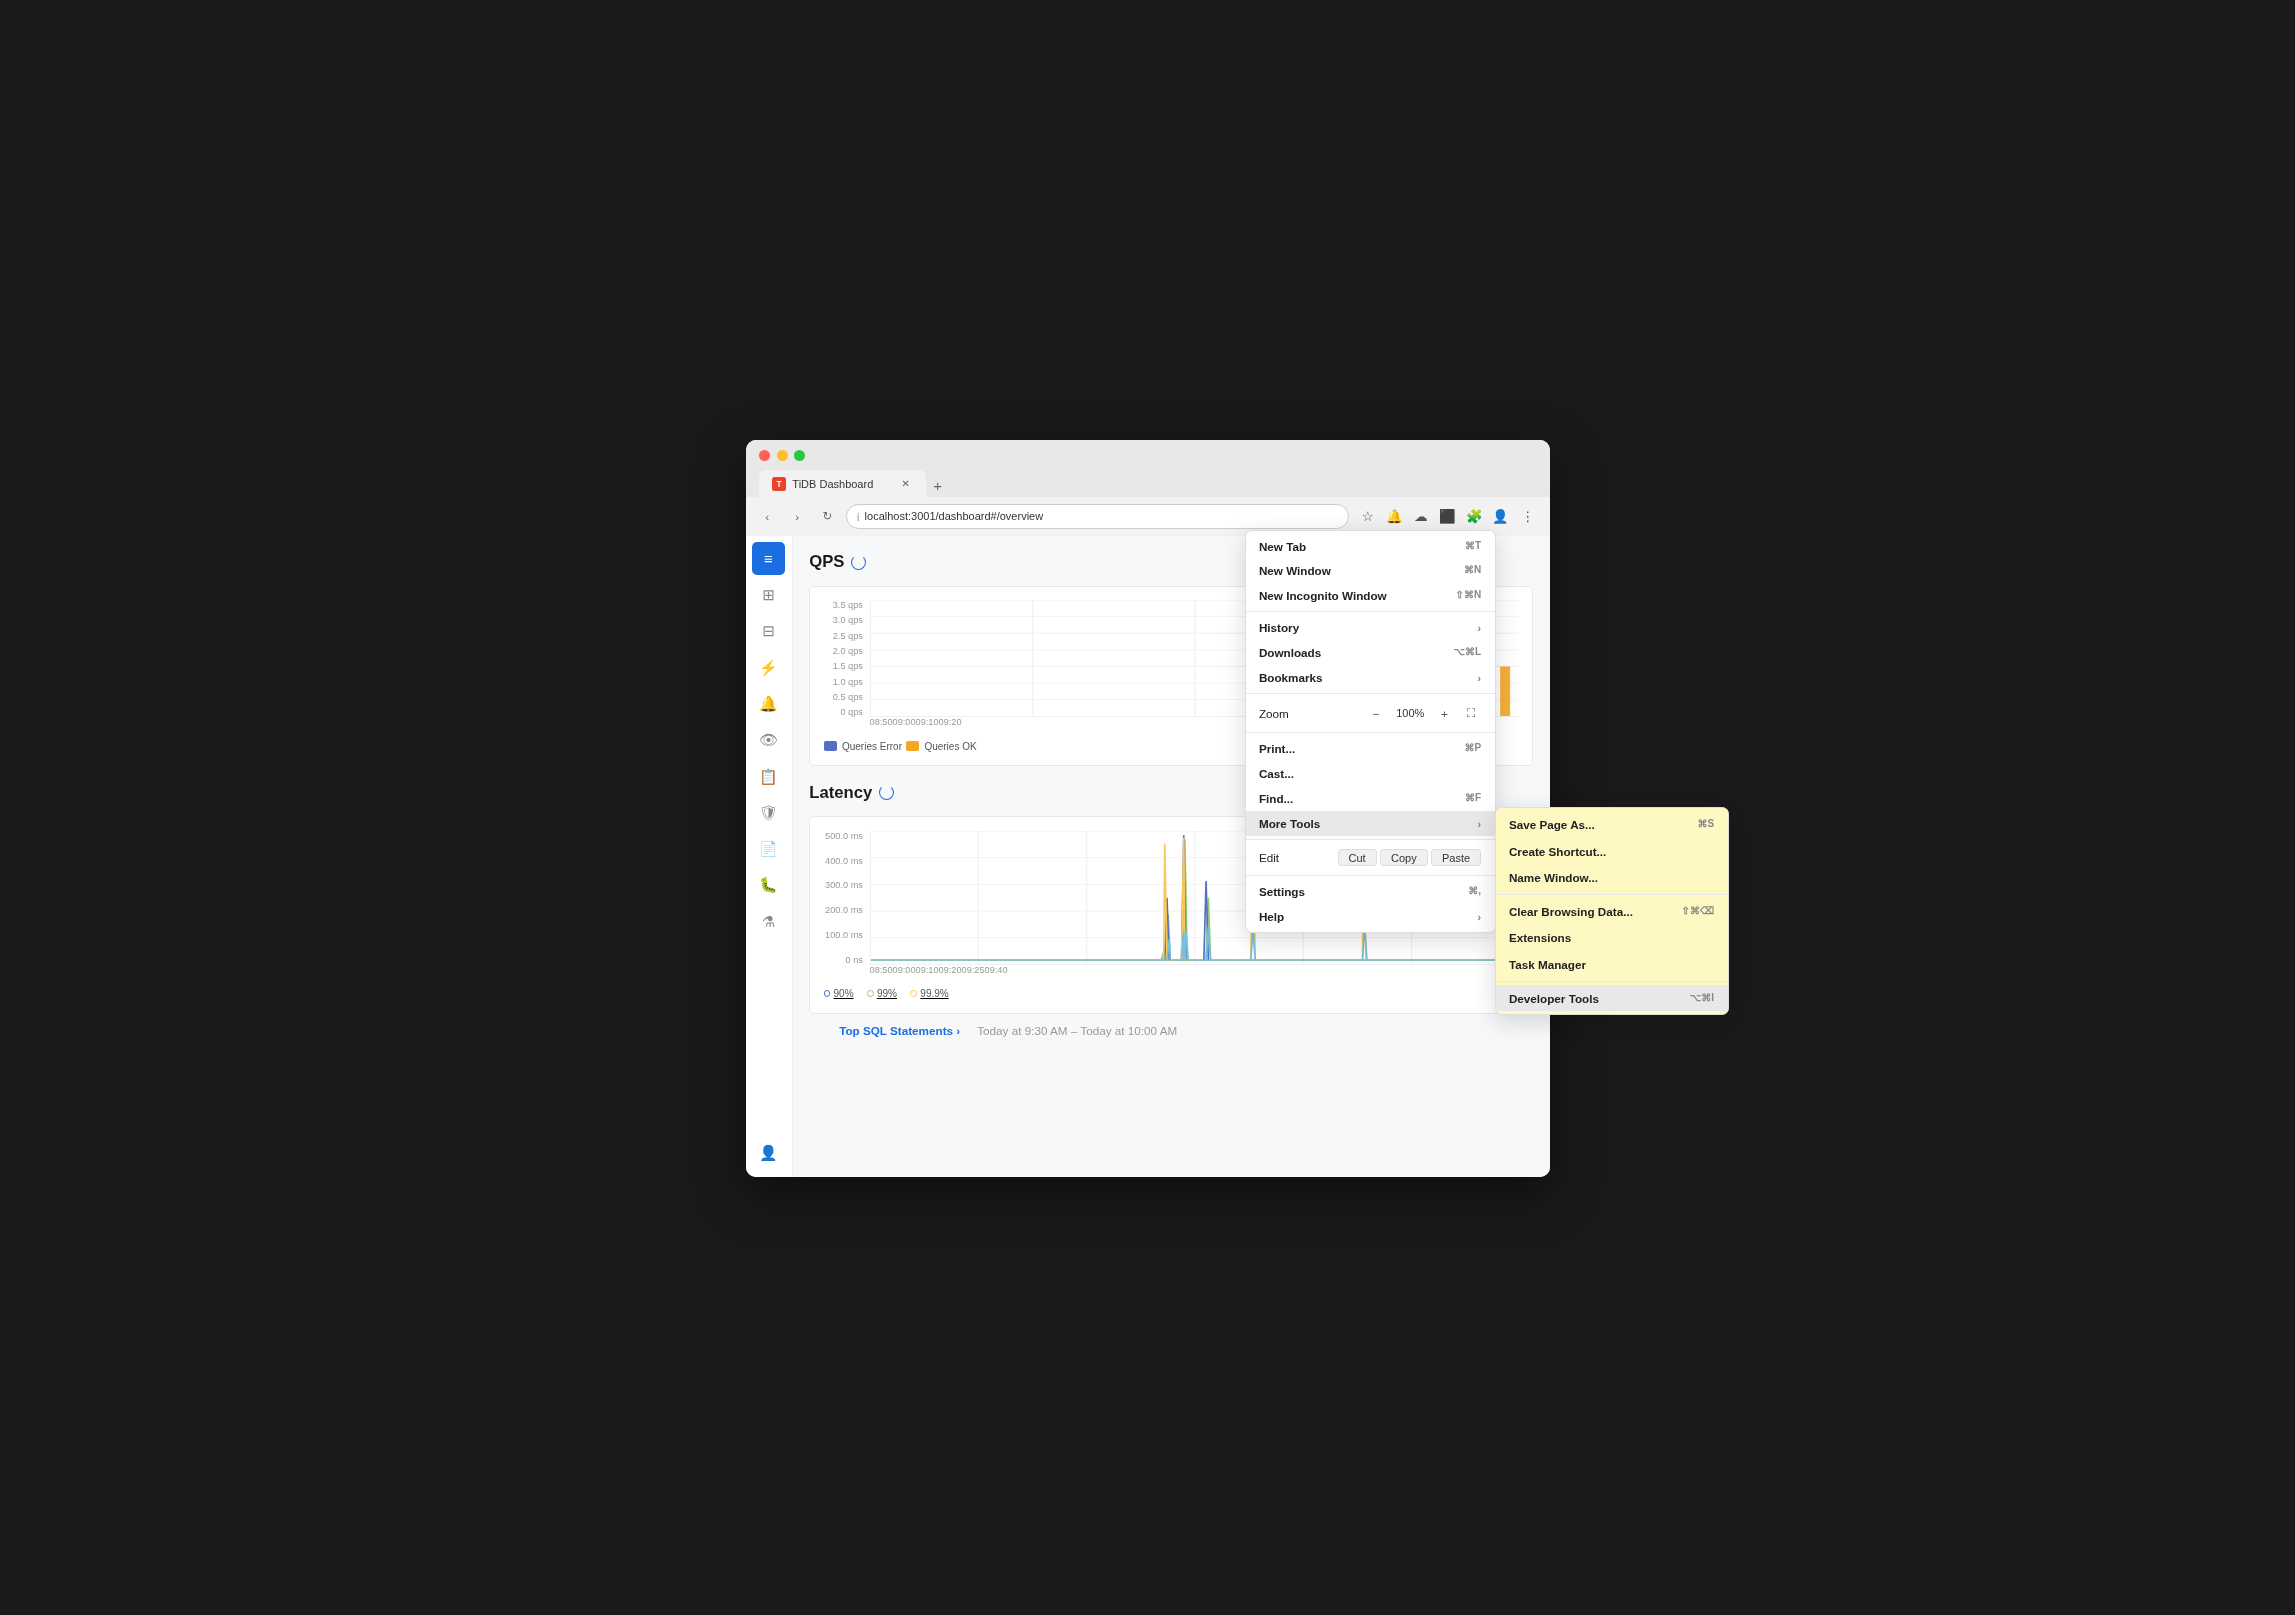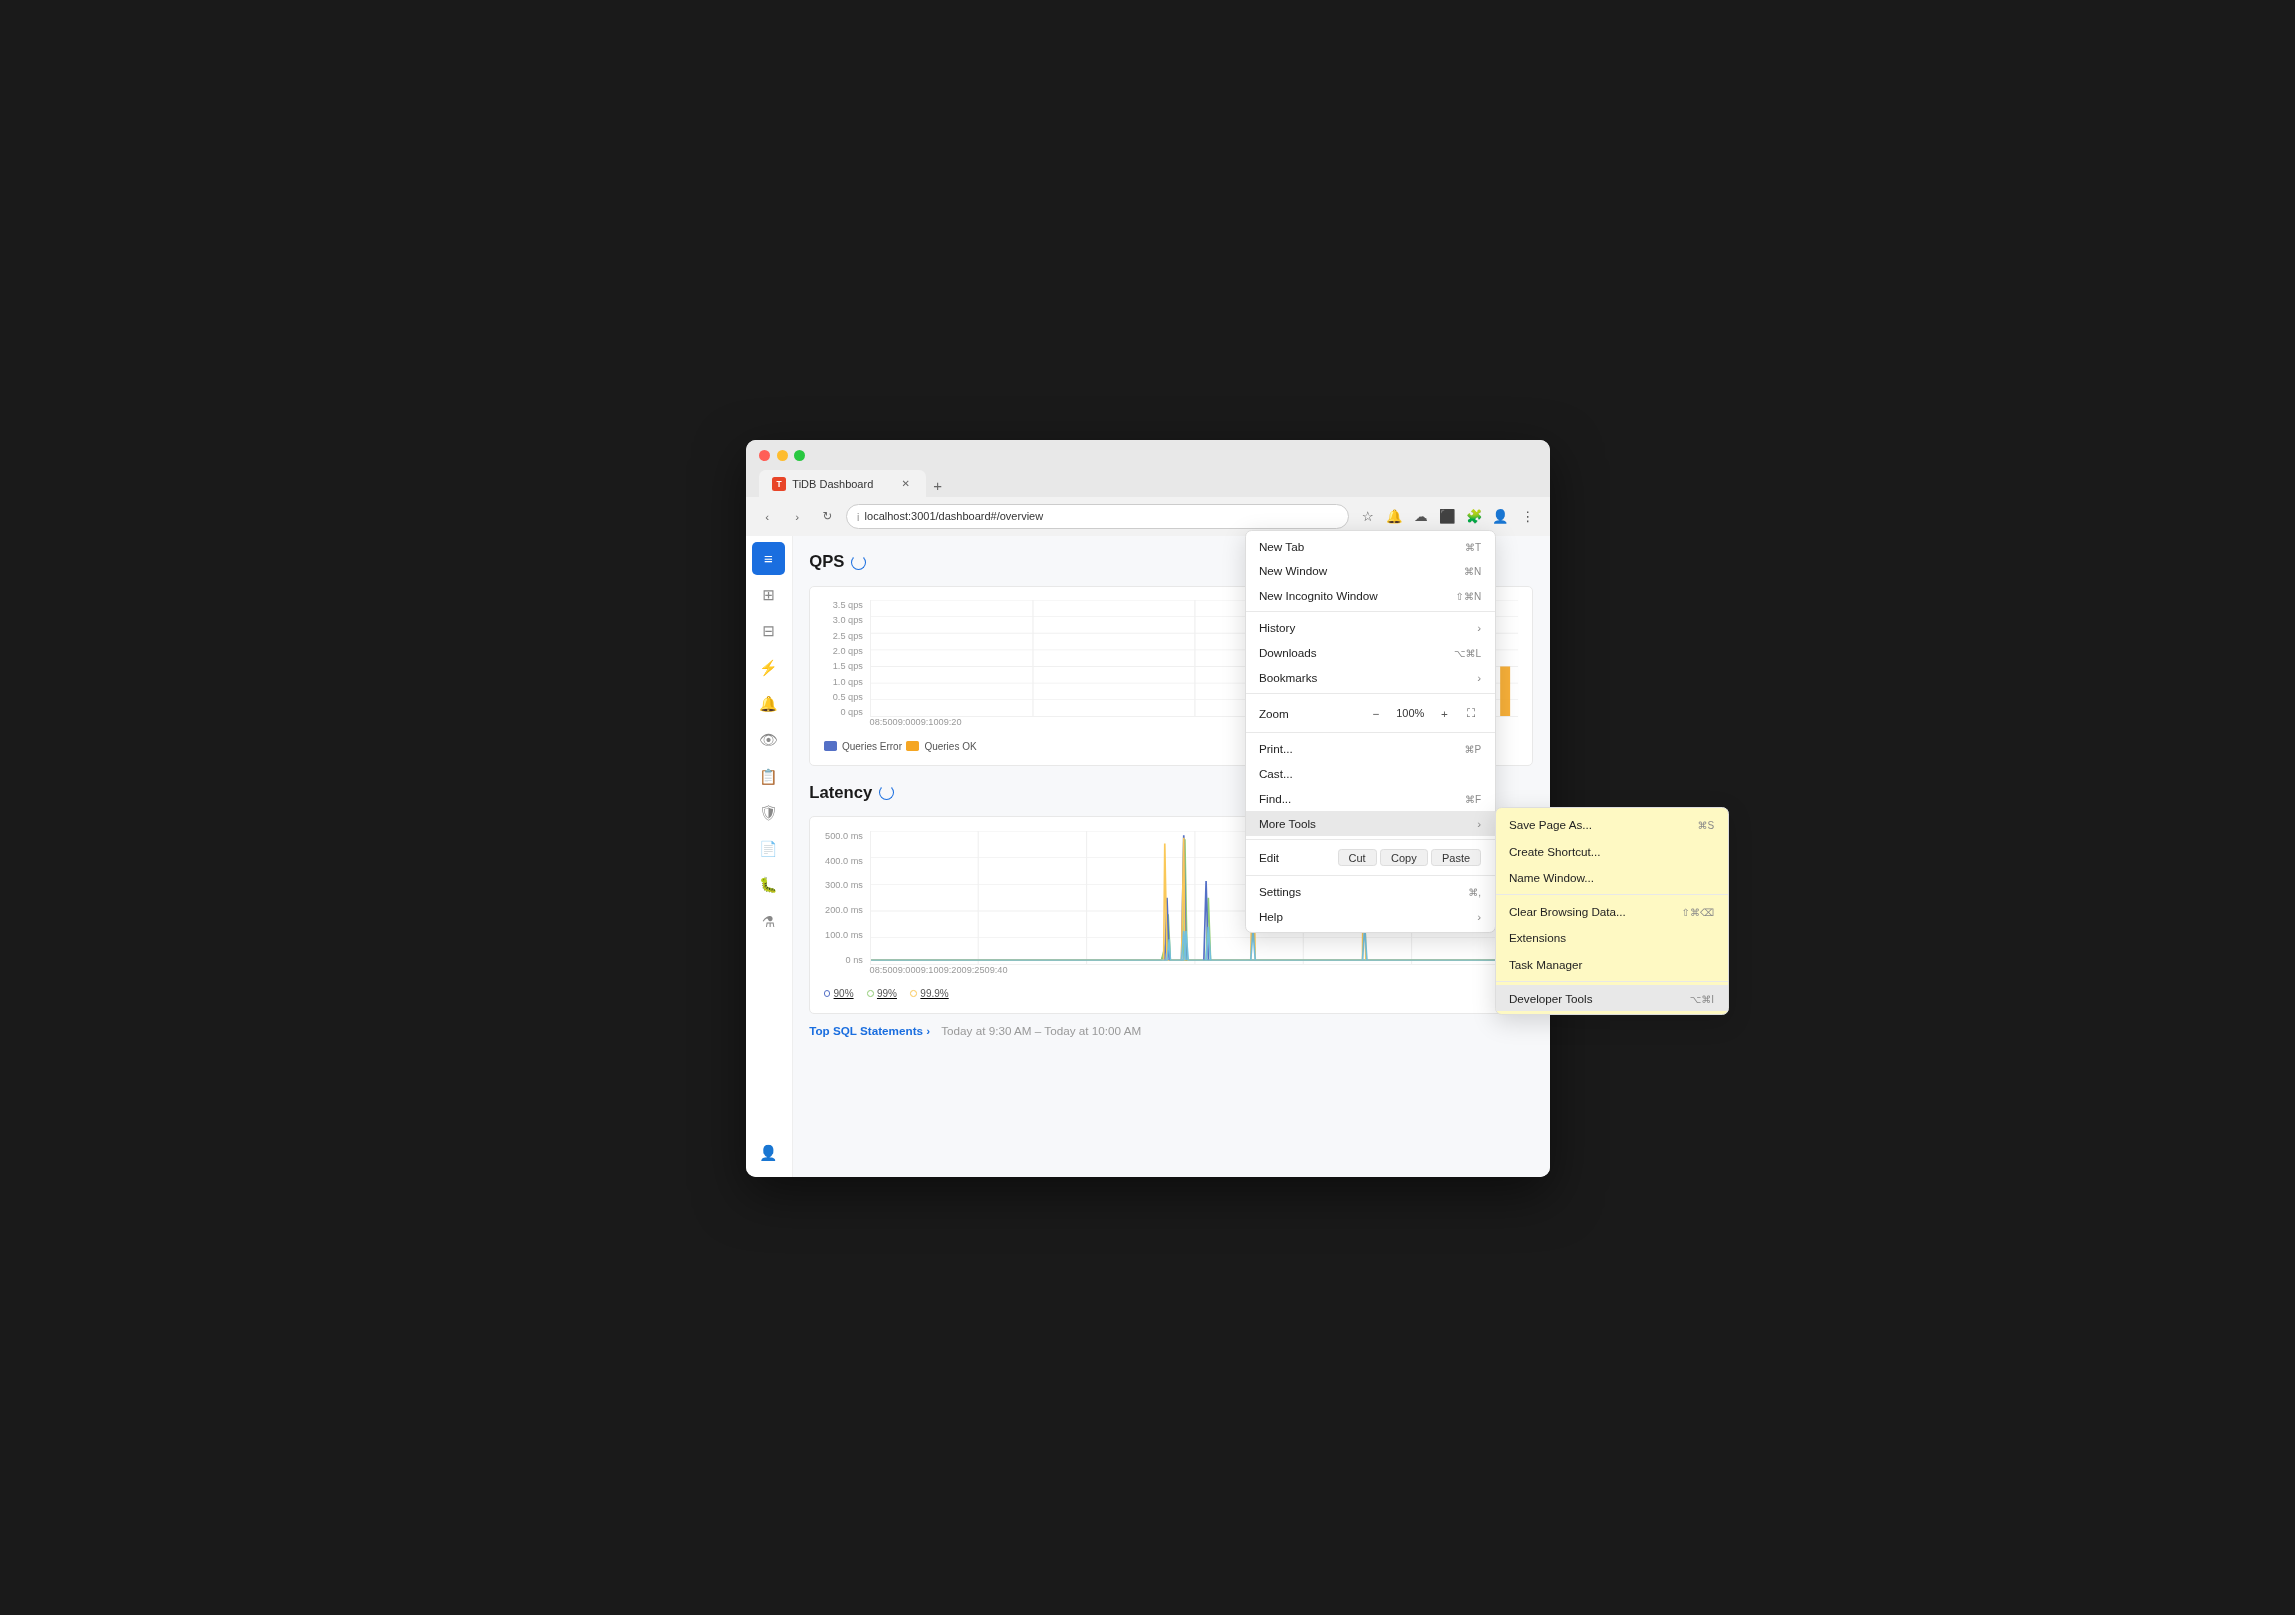--- a/index.html
+++ b/index.html
@@ -399,25 +399,26 @@
       border-radius: 6.7px;
       box-shadow: 0 6.7px 25px rgba(0,0,0,0.15);
       min-width: 251px;
       z-index: 1000;
       padding: 3.3px 0;
       font-size: 11.7px;
     }
 
     .menu-item {
       display: flex;
-      align-items: flex-end;
+      align-items: flex-start;
       padding: 5.9px 13.4px;
       cursor: pointer;
       color: #222;
       position: relative;
+      font-weight: bold;
     }
     .menu-item.highlighted { background: #e8e8e8; }
 
     .menu-item-label {
       flex: 1;
     }
 
     .menu-item-shortcut {
       color: #888;
       font-size: 10px;
@@ -735,21 +736,21 @@
               <span>99%</span>
             </div>
             <div class="latency-legend-item">
               <div class="legend-circle" style="border-color:#fac858;"></div>
               <span>99.9%</span>
             </div>
           </div>
         </div>
       </div>
 
-      <div style="margin-top:10px; display:flex; align-items:flex-start; gap:11px; font-size:11.7px;">
+      <div style="margin-top:10px; display:flex; align-items:flex-start; gap:17px; font-size:11.7px;margin-left:30px;">
         <span class="top-sql-link">
           <span>Top SQL Statements</span>
           <span> ›</span>
         </span>
         <span class="top-sql-time">Today at 9:30 AM – Today at 10:00 AM</span>
       </div>
     </div>
   </div>
 
   <div class="context-menu">

